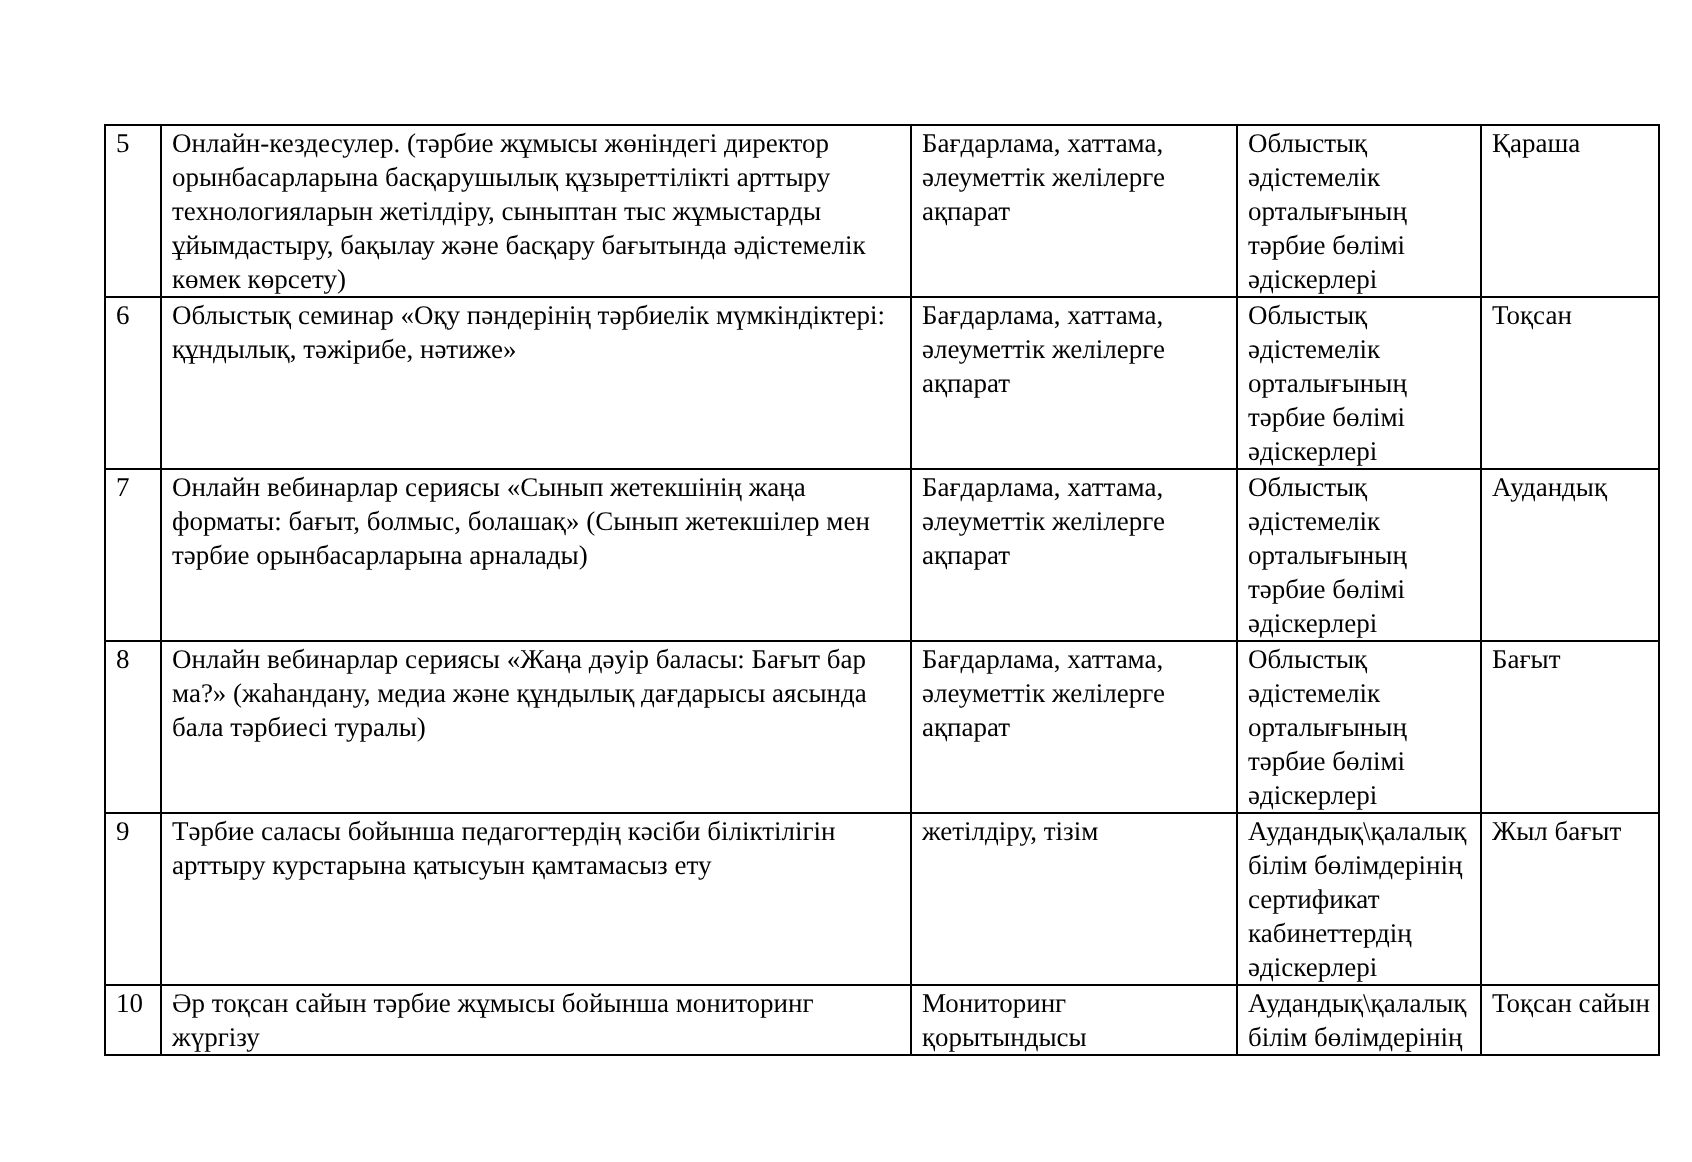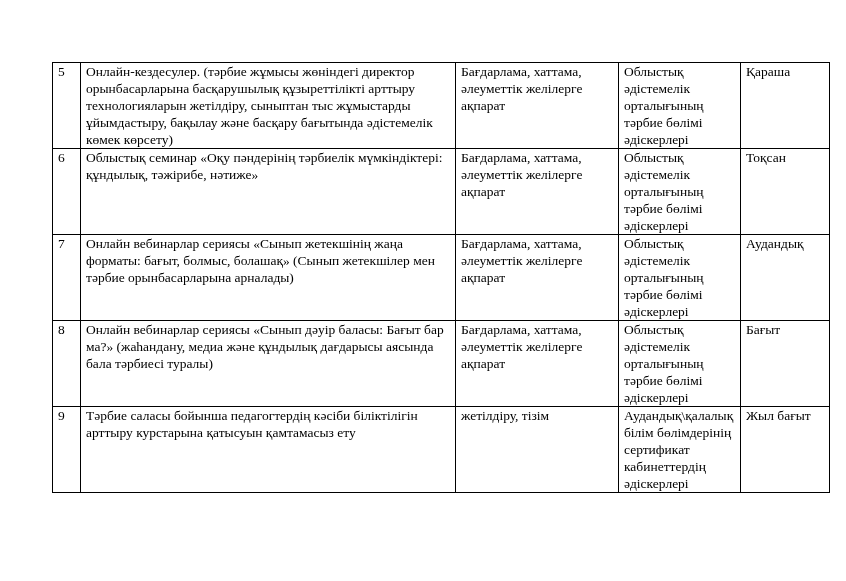--- a/index.html
+++ b/index.html
@@ -75,27 +75,34 @@
       </tr>
       <tr class="r7">
         <td class="num-cell">7</td>
         <td>Онлайн вебинарлар сериясы «Сынып жетекшінің жаңа форматы: бағыт, болмыс, болашақ» (Сынып жетекшілер мен тәрбие орынбасарларына арналады)</td>
         <td>Бағдарлама, хаттама, әлеуметтік желілерге ақпарат</td>
         <td>Облыстық әдістемелік орталығының тәрбие бөлімі әдіскерлері</td>
         <td>Аудандық</td>
       </tr>
       <tr class="r8">
         <td class="num-cell">8</td>
-        <td>Онлайн вебинарлар сериясы «Сынып дәуір баласы: Бағыт бар ма?» (жаһандану, медиа және құндылық дағдарысы аясында бала тәрбиесі туралы)</td>
+        <td>Онлайн вебинарлар сериясы «Жаңа дәуір баласы: Бағыт бар ма?» (жаһандану, медиа және құндылық дағдарысы аясында бала тәрбиесі туралы)</td>
         <td>Бағдарлама, хаттама, әлеуметтік желілерге ақпарат</td>
         <td>Облыстық әдістемелік орталығының тәрбие бөлімі әдіскерлері</td>
         <td>Бағыт</td>
       </tr>
       <tr class="r9">
         <td class="num-cell">9</td>
         <td>Тәрбие саласы бойынша педагогтердің кәсіби біліктілігін арттыру курстарына қатысуын қамтамасыз ету</td>
         <td>жетілдіру, тізім</td>
         <td>Аудандық\қалалық білім бөлімдерінің сертификат кабинеттердің әдіскерлері</td>
         <td>Жыл бағыт</td>
       </tr>
+      <tr class="r10">
+        <td class="num-cell">10</td>
+        <td>Әр тоқсан сайын тәрбие жұмысы бойынша мониторинг жүргізу</td>
+        <td>Мониторинг қорытындысы</td>
+        <td>Аудандық\қалалық білім бөлімдерінің</td>
+        <td>Тоқсан сайын</td>
+      </tr>
     </tbody>
   </table>
 </div>
 
 </body></html>

